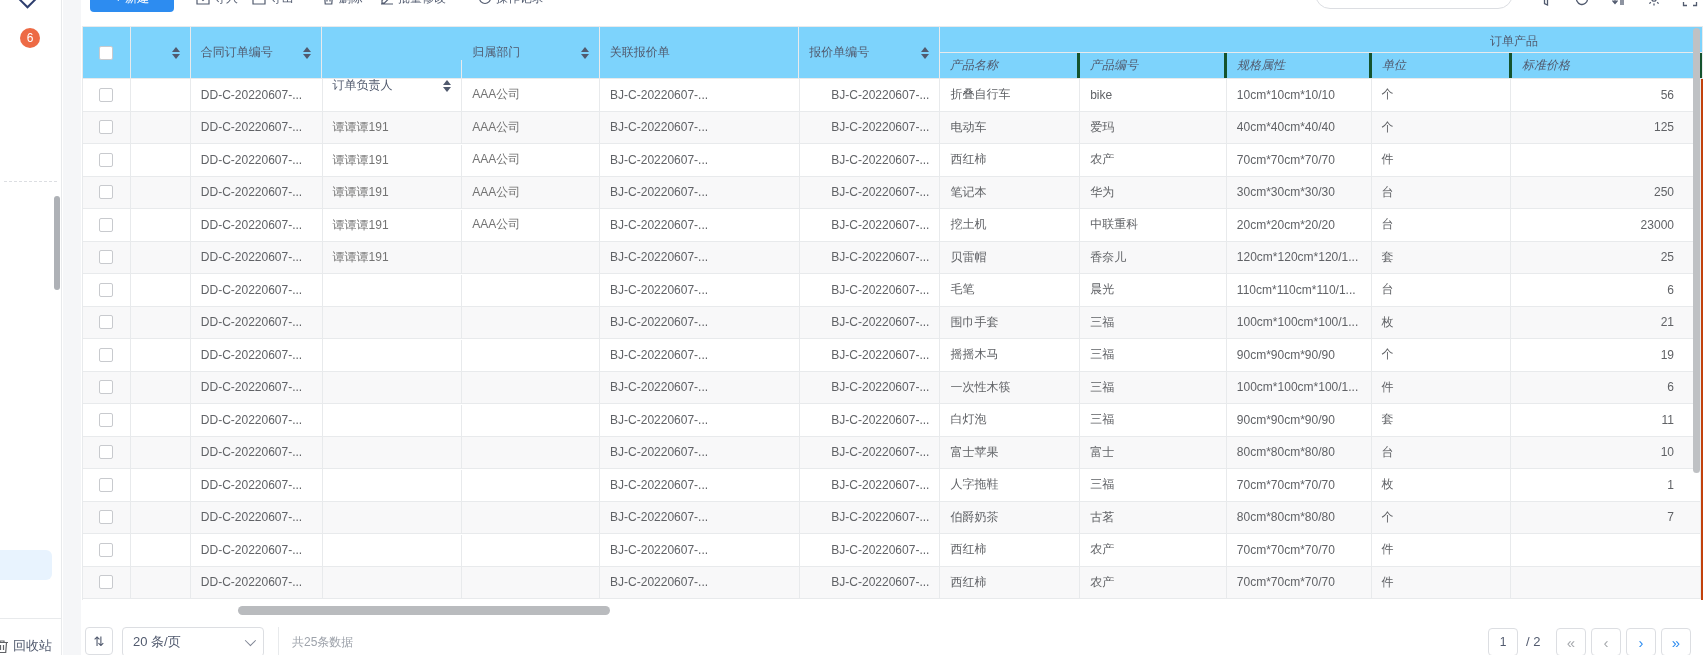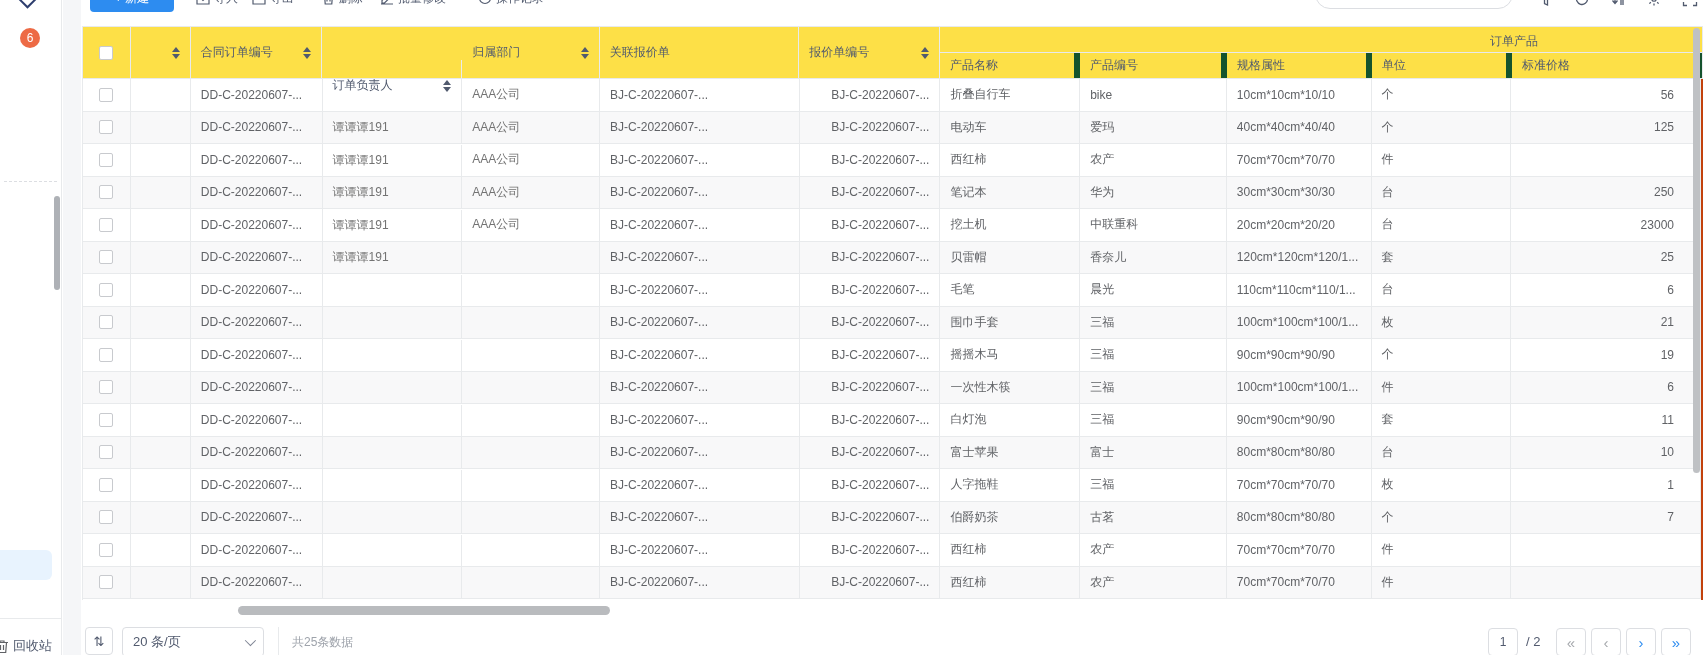--- a/index.html
+++ b/index.html
@@ -30,33 +30,33 @@
   .tool-item { position:absolute; top:11px; height:28px; display:flex; align-items:center; color:#515a6e; font-size:12px; cursor:pointer; white-space:nowrap; }
   .tool-item svg { margin-right:4px; }
   .t-import { left:115px; } .t-export { left:171px; } .t-delete { left:241px; } .t-batch { left:299px; } .t-log { left:397px; }
   .search-wrap { position:absolute; left:1234px; top:6px; width:198px; height:30px; }
   .search-wrap input { width:100%; height:100%; border:1px solid #dcdee2; border-radius:15px; padding:0 10px 0 30px; font-size:12px; color:#515a6e; outline:none; background:#fff; }
   .search-wrap input::placeholder { color:#c0c4cc; }
   .top-ico { position:absolute; top:18px; width:16px; height:16px; color:#515a6e; cursor:pointer; }
   .i-filter { left:1457px; } .i-refresh { left:1493px; } .i-coldown { left:1529px; } .i-gear { left:1565px; } .i-full { left:1601px; }
   
   .table { position:absolute; left:82px; top:26px; width:1621px; }
-  .thead { display:flex; height:53px; background:#fde047; border:1px solid #e8eaec; color:#515a6e; }
+  .thead { display:flex; height:53px; background:#7dd3fc; border:1px solid #e8eaec; color:#515a6e; }
   .th { display:flex; align-items:center; padding:0 10px; border-right:1px solid #e8eaec; height:100%; }
   .c0 { width:48px; justify-content:center; padding:0; }
   .c1 { width:60px; }
   .c2 { width:132px; } .c3 { width:140px;margin-top:33px; } .c4 { width:138px; }
   .c5 { width:200px; } .c6 { width:141px;justify-content:flex-end; }
   .c7 { width:140px; } .c8 { width:147px; } .c9 { width:145px; } .c10 { width:140px; } .c11 { width:190px; }
   .th.c1 { justify-content:flex-end; }
   .group { width:762px; display:flex; flex-direction:column; }
   .group-label-row { height:26px; position:relative; border-bottom:1px solid #e8eaec; }
   .group-label-row span { position:absolute; left:550px; top:6px; color:#515a6e; }
   .group-sub { flex:1; display:flex; }
-  .group-sub .th { border-right:6px solid #14532d; }
+  .group-sub .th { border-right:3px solid #14532d;font-style:italic; }
   .sorter { display:inline-flex; flex-direction:column; margin-left:auto; gap:2px; cursor:pointer; padding-left:6px; }
   .sorter .up { width:0; height:0; border-left:4px solid transparent; border-right:4px solid transparent; border-bottom:5px solid #515a6e; }
   .sorter .dn { width:0; height:0; border-left:4px solid transparent; border-right:4px solid transparent; border-top:5px solid #515a6e; }
   .tbody { height:521px; overflow:hidden; border-left:1px solid #e8eaec; border-right:2px solid #c2410c; }
   .trow { display:flex; height:32.5px; border-bottom:1px solid #e8eaec; background:#fff; }
   .trow.alt { background:#f8f8f9; }
   .td { display:flex; align-items:center; padding:0 10px; border-right:1px solid #e8eaec; height:100%; overflow:hidden; white-space:nowrap; }
   .td.c0 { justify-content:center; padding:0; }
   .td.num { justify-content:flex-end; padding-right:26px; }
   .cb { width:14px; height:14px; border:1px solid #c8cace; border-radius:2px; background:#fff; cursor:pointer; display:inline-block; }

